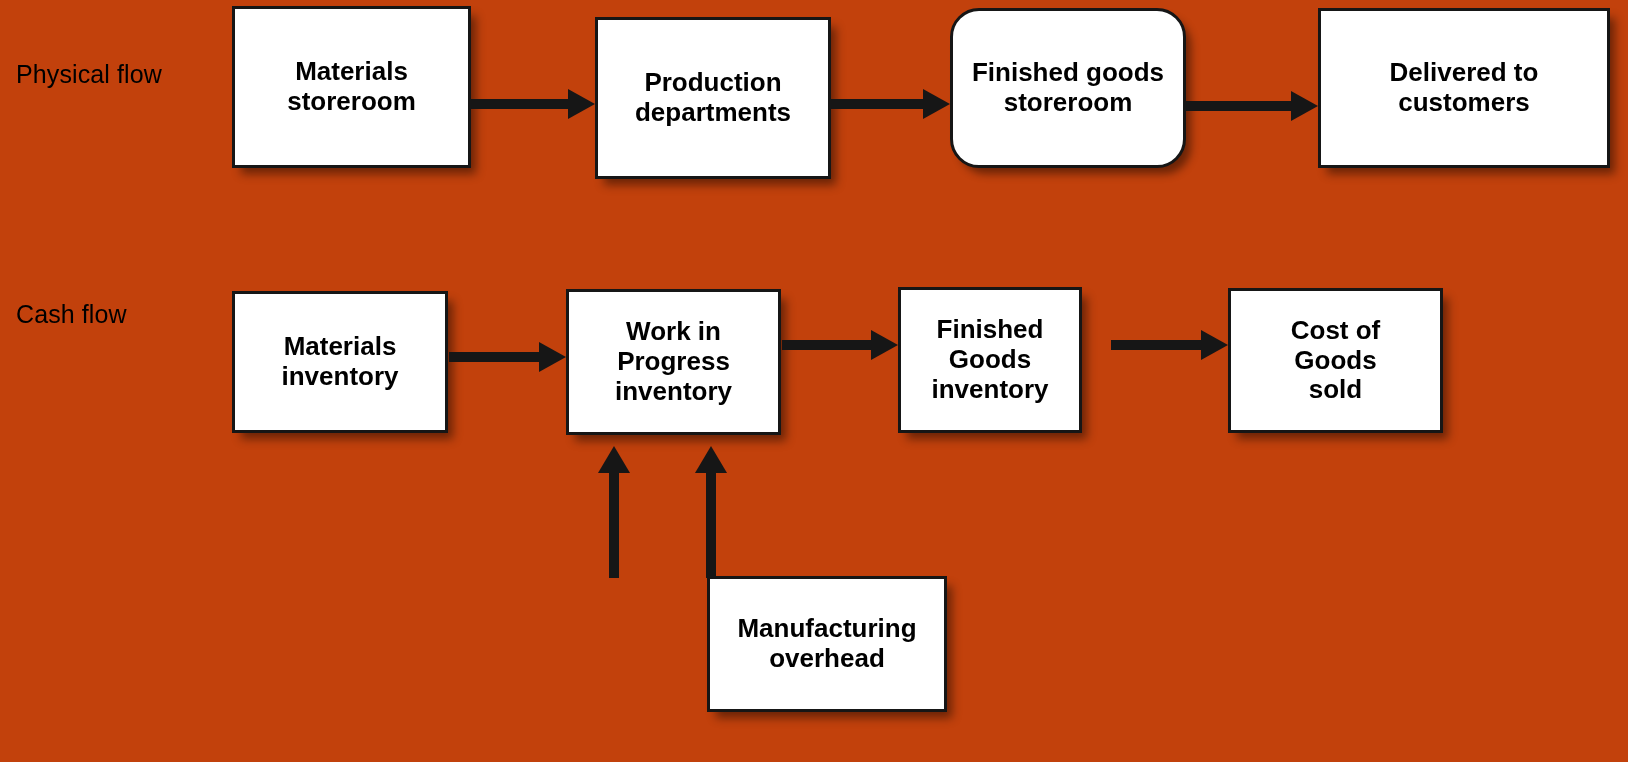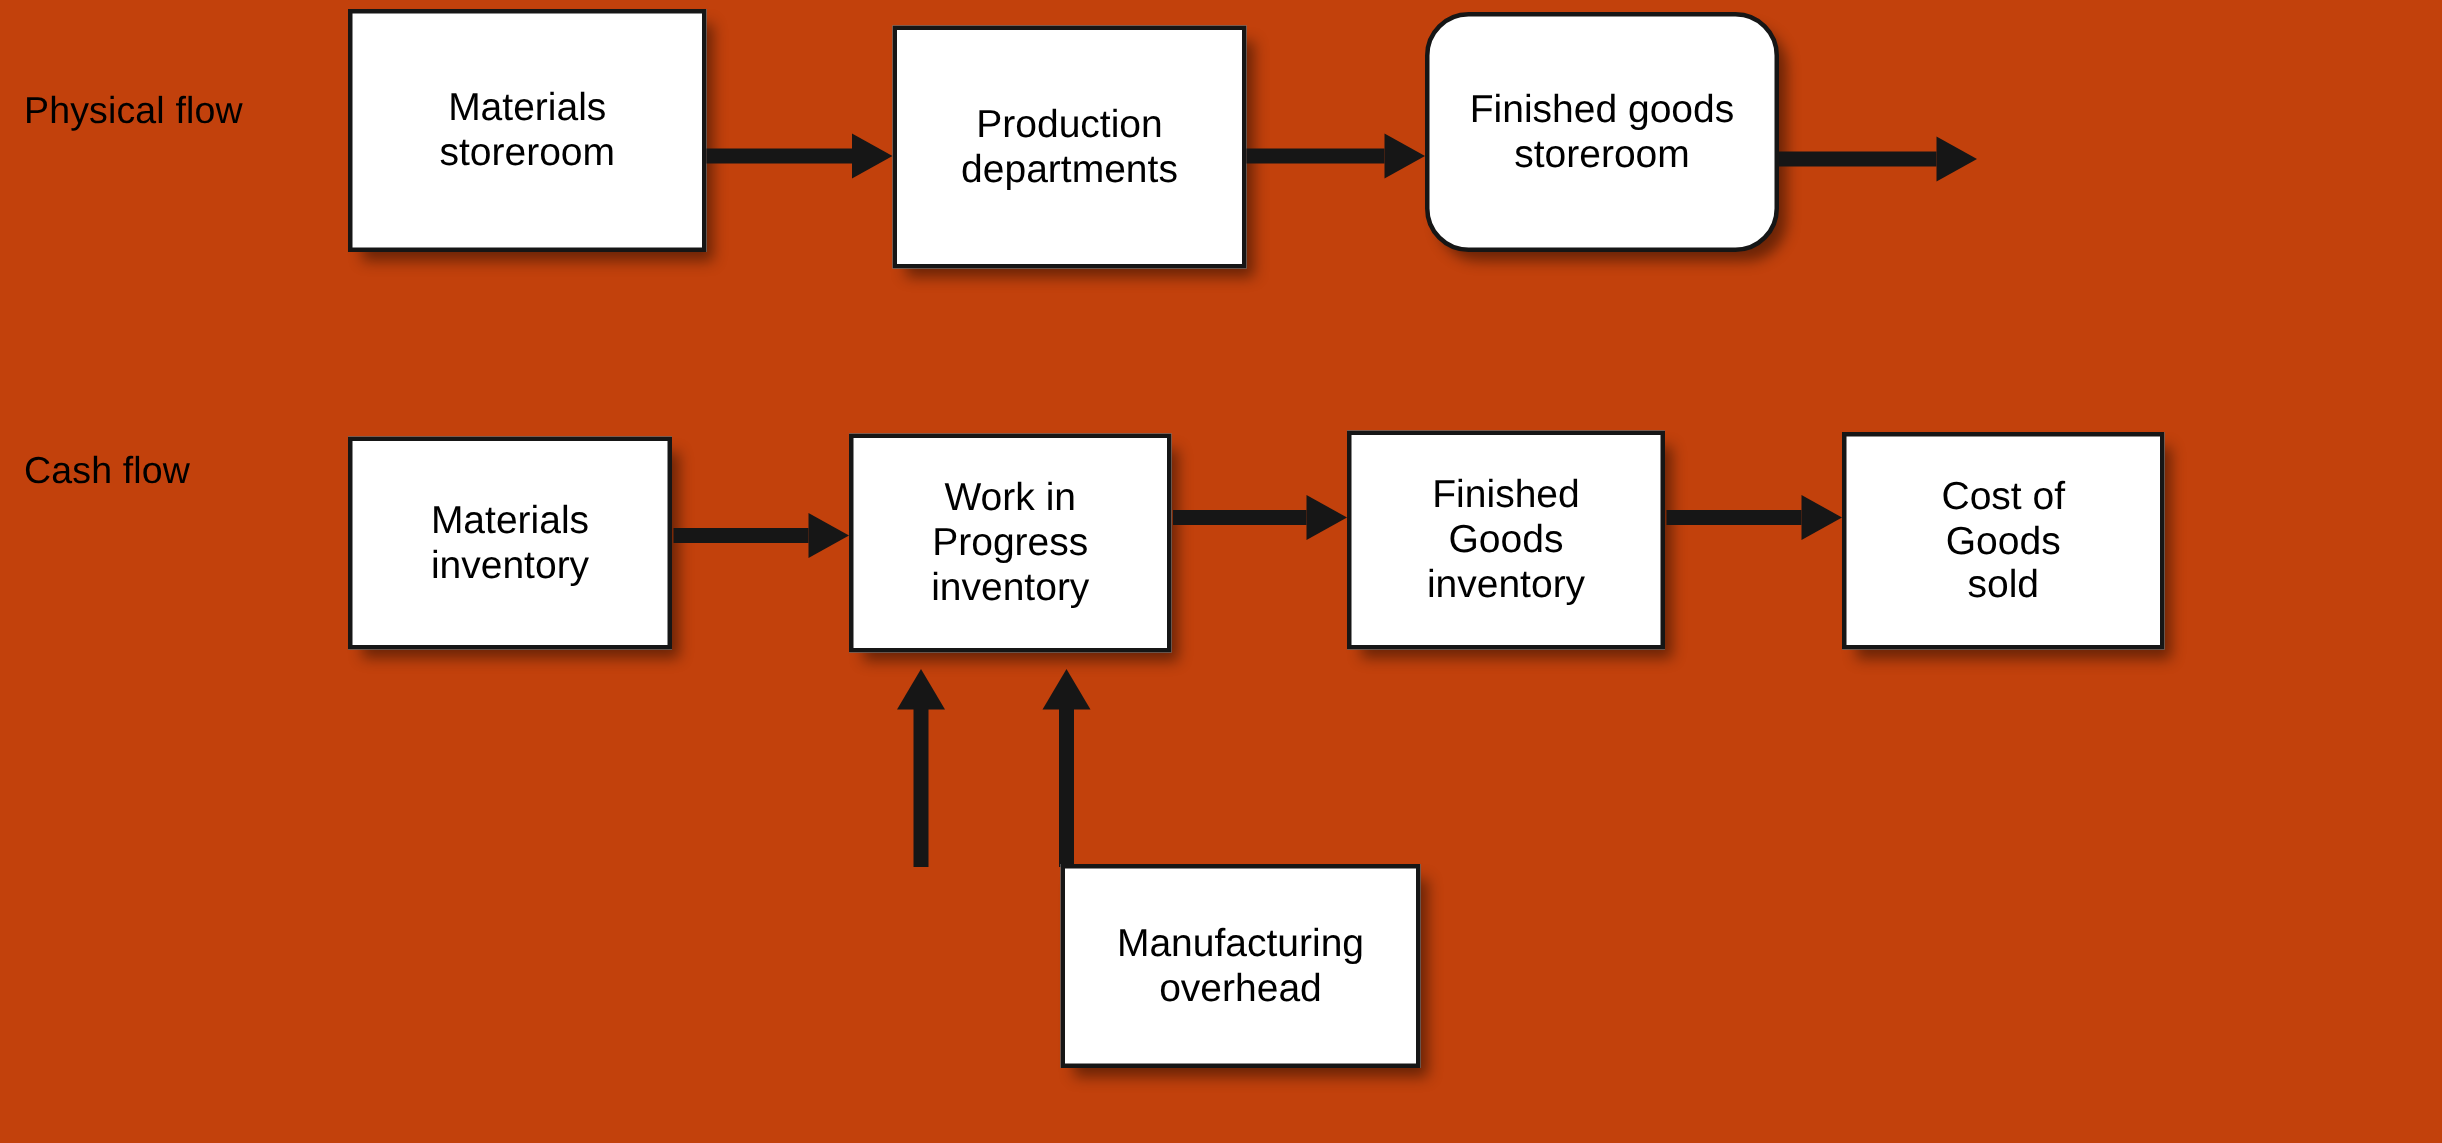--- a/index.html
+++ b/index.html
@@ -25,20 +25,21 @@
   .node {
     position: absolute;
     box-sizing: border-box;
     background: #ffffff;
     border: 3.5px solid #161616;
     display: flex;
     align-items: center;
     justify-content: center;
     text-align: center;
     box-shadow: 7px 8px 9px -2px rgba(0,0,0,0.45);
+    font-weight: bold;
   }
   .node-label {
     font-size: 26px;
     line-height: 1.15;
     color: #000000;
     padding: 0 6px;
     white-space: pre-line;
   }
   .arrow-h {
     position: absolute;
@@ -114,20 +115,24 @@
   <div class="node" style="left:950px; top:8px; width:236px; height:160px;border-radius:29px;">
     <span class="node-label">Finished goods
 storeroom</span>
   </div>
 
   <div class="arrow-h" style="left:1186px; top:106px; width:132px;">
     <div class="shaft" style="width:105px;"></div>
     <div class="head" style="left:105px;"></div>
   </div>
 
+  <div class="node" style="left:1318px; top:8px; width:292px; height:160px;">
+    <span class="node-label">Delivered to
+customers</span>
+  </div>
 
   <div class="node" style="left:232px; top:291px; width:216px; height:142px;">
     <span class="node-label">Materials
 inventory</span>
   </div>
 
   <div class="arrow-h" style="left:449px; top:357px; width:117px;">
     <div class="shaft" style="width:90px;"></div>
     <div class="head" style="left:90px;"></div>
   </div>
@@ -136,21 +141,21 @@
     <span class="node-label">Work in
 Progress
 inventory</span>
   </div>
 
   <div class="arrow-h" style="left:782px; top:345px; width:116px;">
     <div class="shaft" style="width:89px;"></div>
     <div class="head" style="left:89px;"></div>
   </div>
 
-  <div class="node" style="left:898px; top:287px; width:212px; height:146px;">
+  <div class="node" style="left:898px; top:287px; width:184px; height:146px;">
     <span class="node-label">Finished
 Goods
 inventory</span>
   </div>
 
   <div class="arrow-h" style="left:1111px; top:345px; width:117px;">
     <div class="shaft" style="width:90px;"></div>
     <div class="head" style="left:90px;"></div>
   </div>
 

